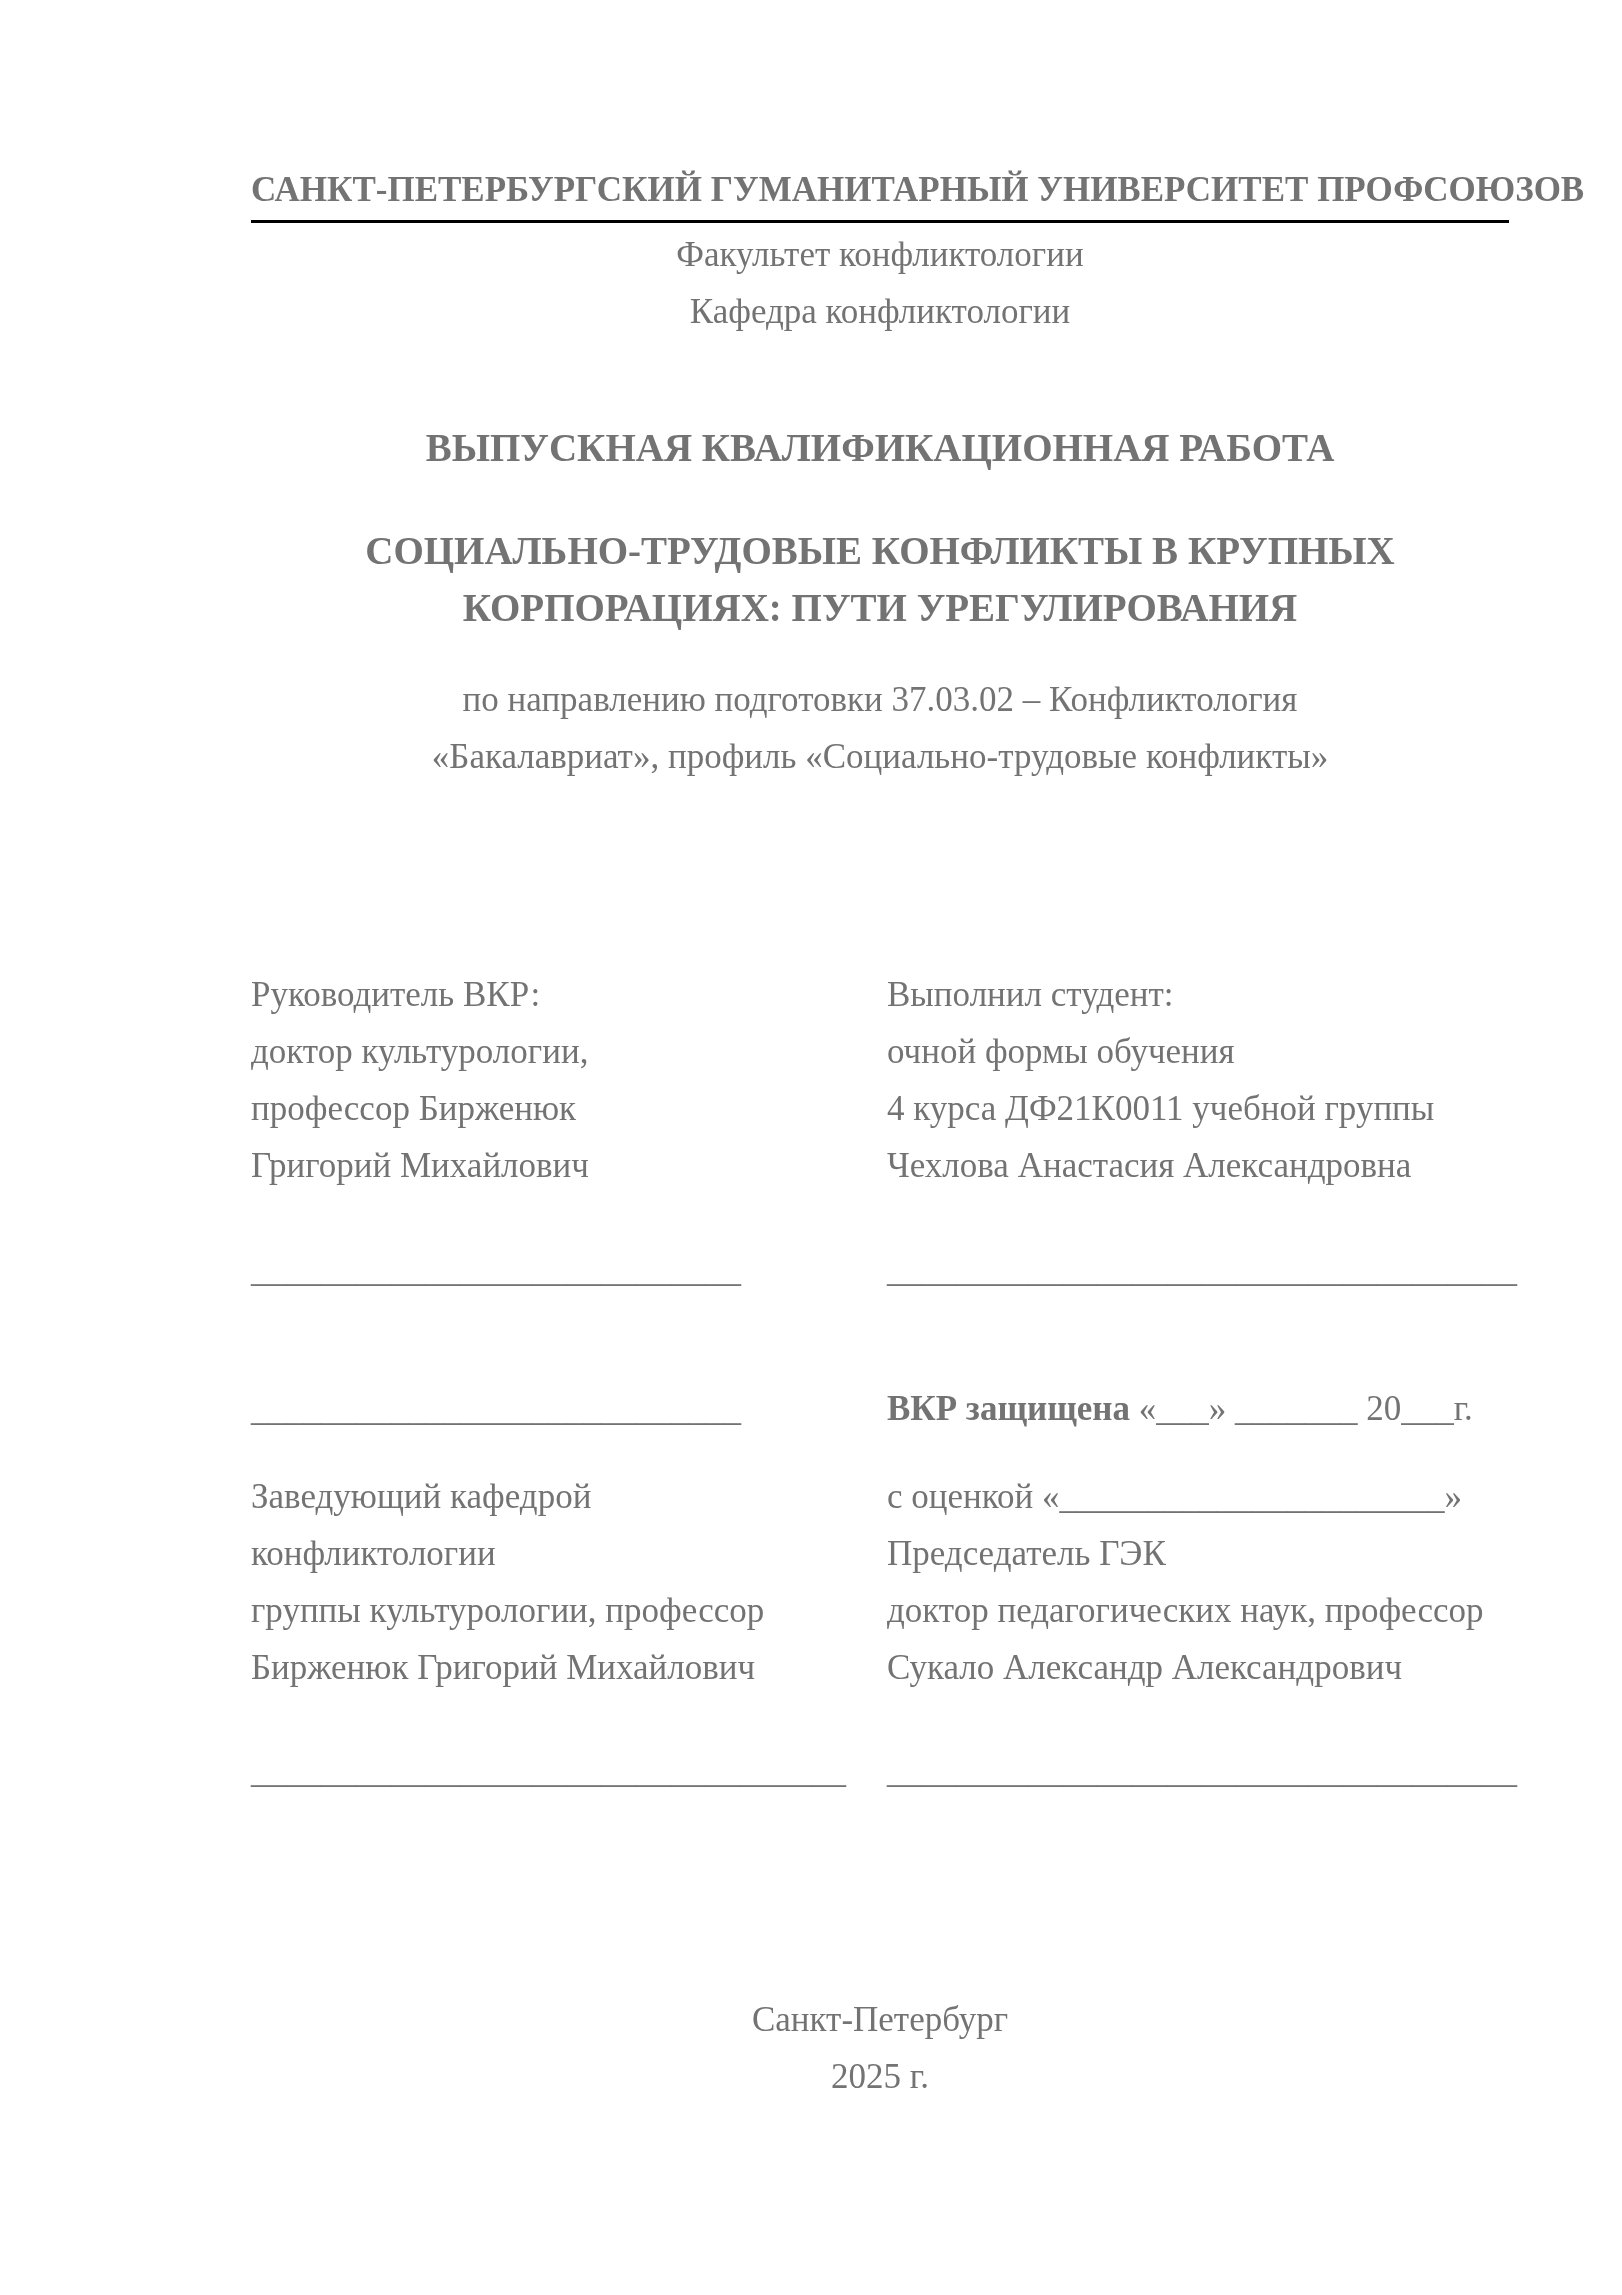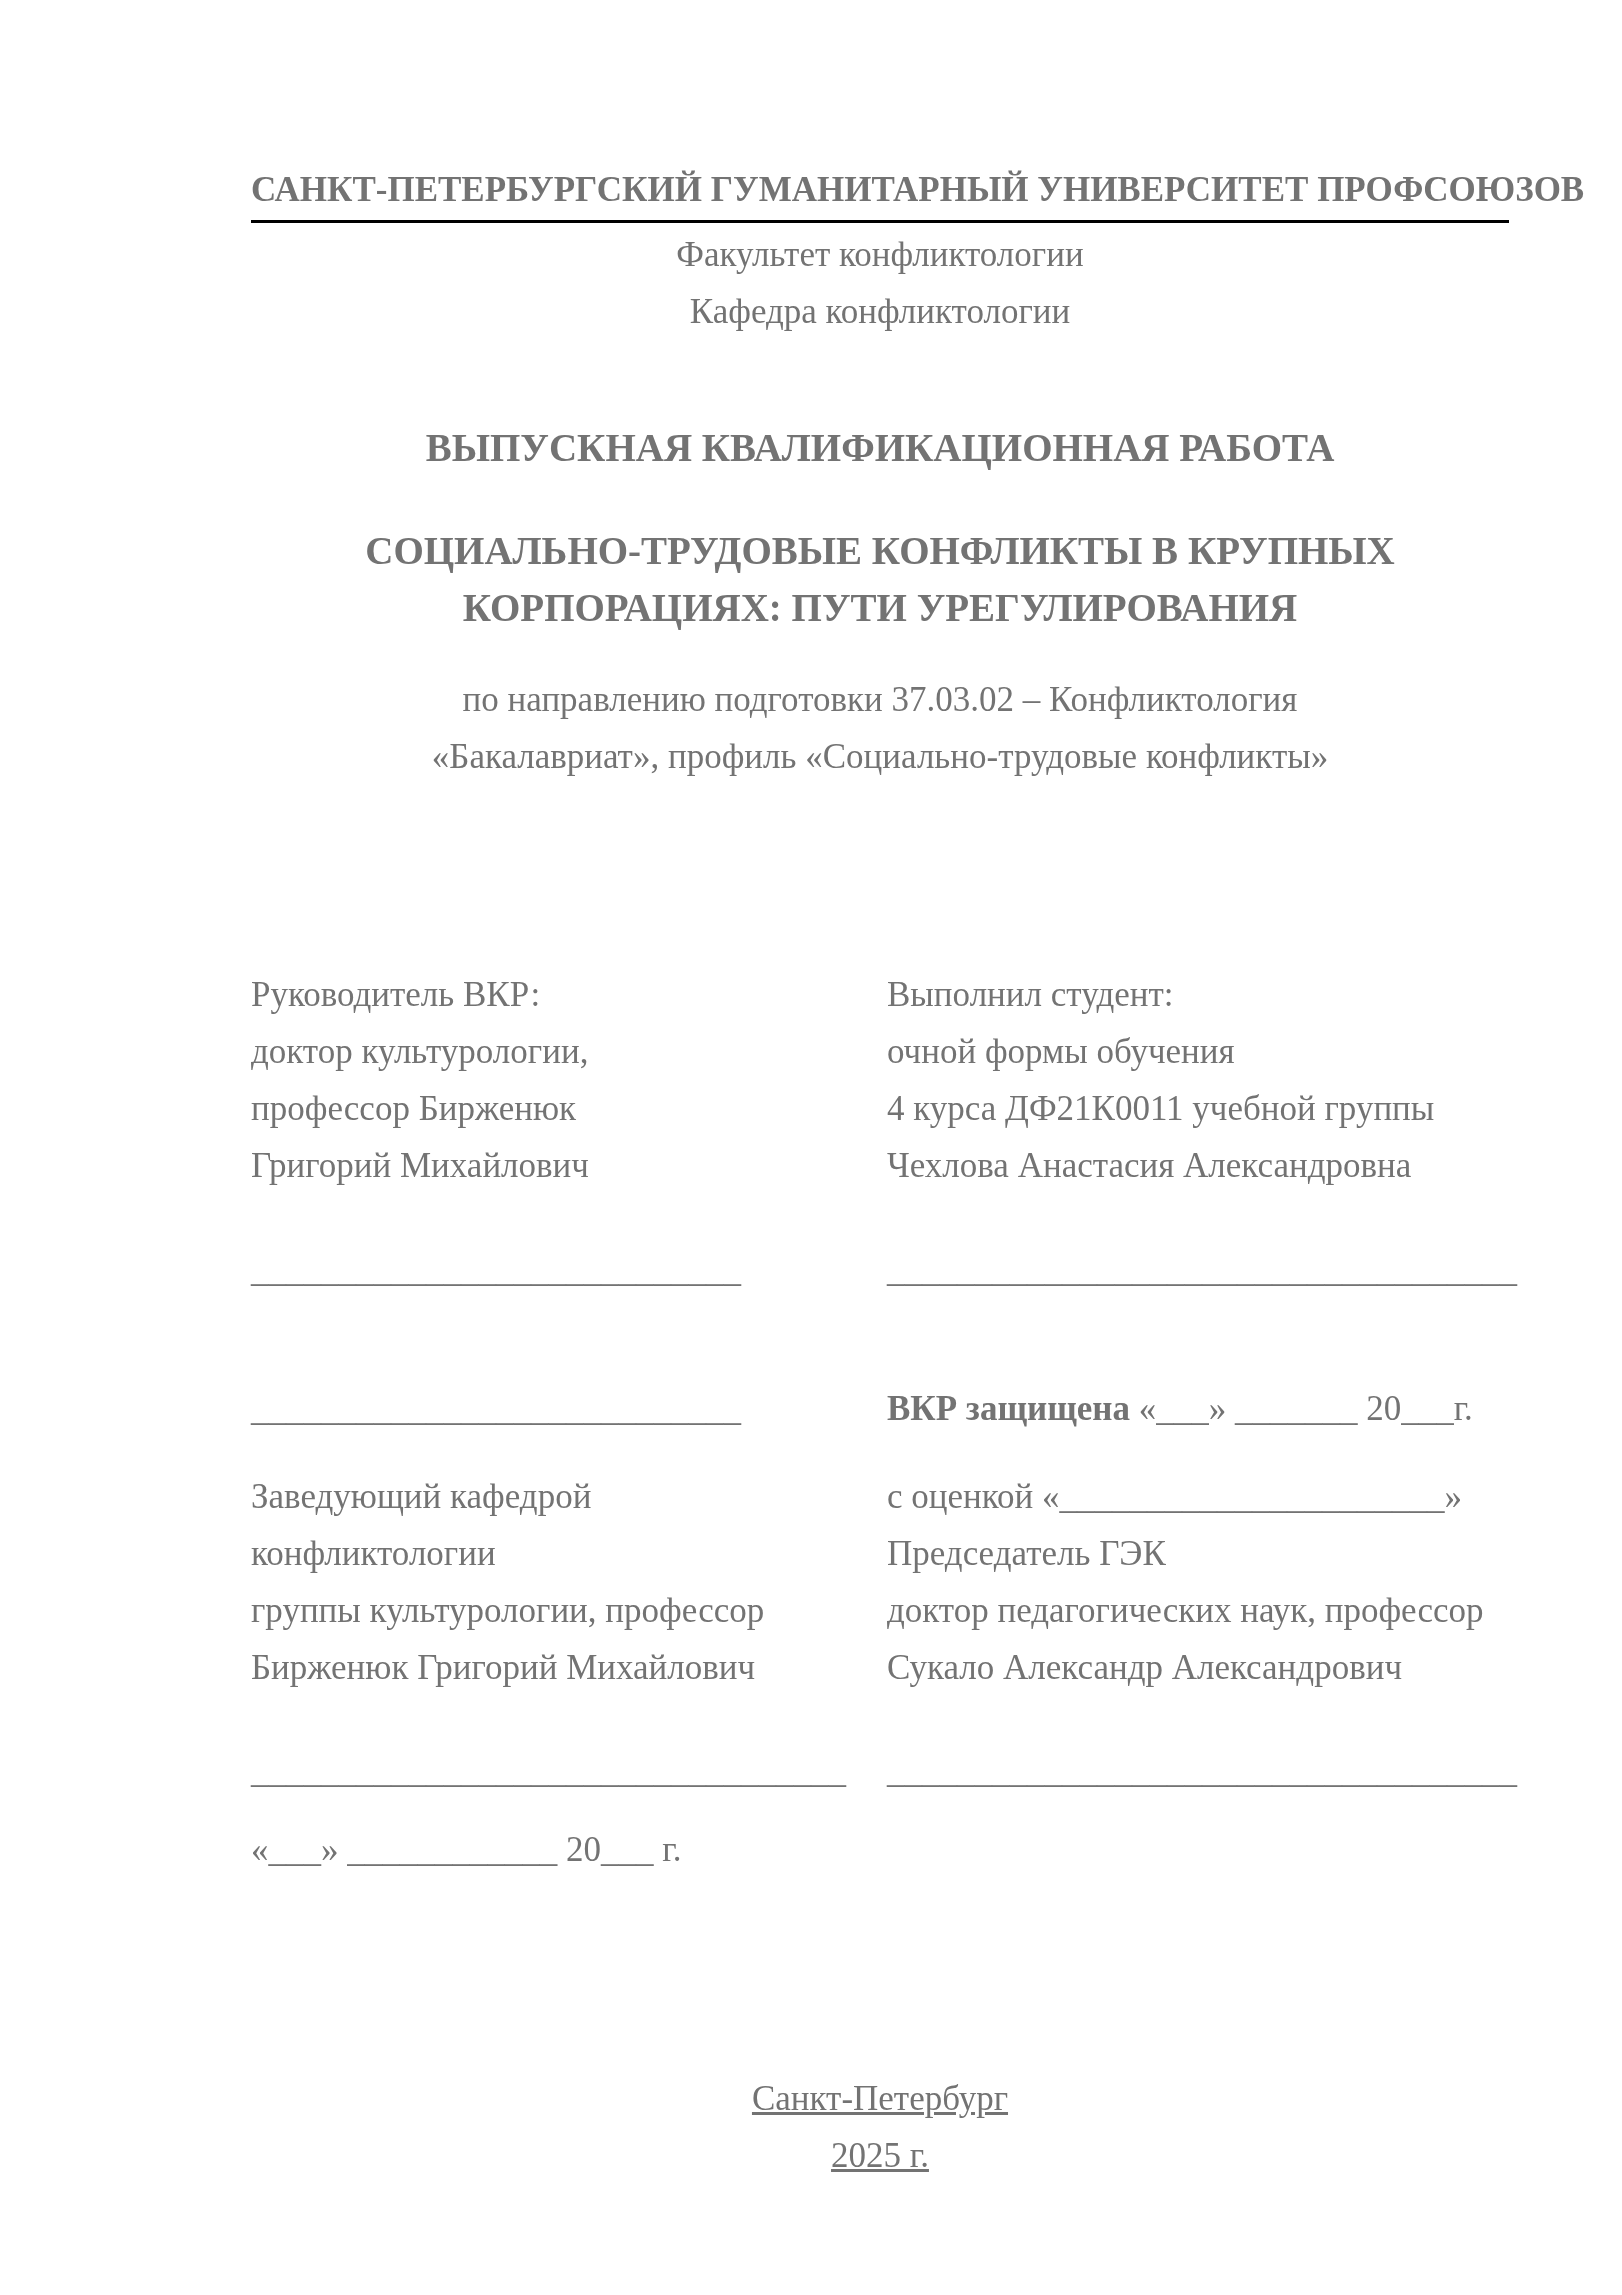--- a/index.html
+++ b/index.html
@@ -73,21 +73,20 @@
   }
   .row.sig-1 { margin-top: 47px; }
   .row.sig-2 { margin-top: 82px; }
   .row.group-2 { margin-top: 31px; }
   .row.sig-3 { margin-top: 46px; }
   .row.date-row { margin-top: 22px; }
   .bold { font-weight: bold; }
   .footer {
     margin-top: 192px;
     text-align: center;
-    text-decoration: underline;
   }
   .line { white-space: nowrap; }
 </style>
 </head>
 <body>
 
 <div class="page">
   <div class="content">
 
     <div class="university line">САНКТ-ПЕТЕРБУРГСКИЙ ГУМАНИТАРНЫЙ УНИВЕРСИТЕТ ПРОФСОЮЗОВ</div>
@@ -159,26 +158,20 @@
 
       <div class="row sig-3">
         <div class="col-l">
           <div class="line">__________________________________</div>
         </div>
         <div class="col-r">
           <div class="line">____________________________________</div>
         </div>
       </div>
 
-      <div class="row date-row">
-        <div class="col-l">
-          <div class="line">«___» ____________ 20___ г.</div>
-        </div>
-        <div class="col-r"></div>
-      </div>
 
     </div>
 
     <div class="footer">
       <div class="line">Санкт-Петербург</div>
       <div class="line">2025 г.</div>
     </div>
 
   </div>
 </div>

